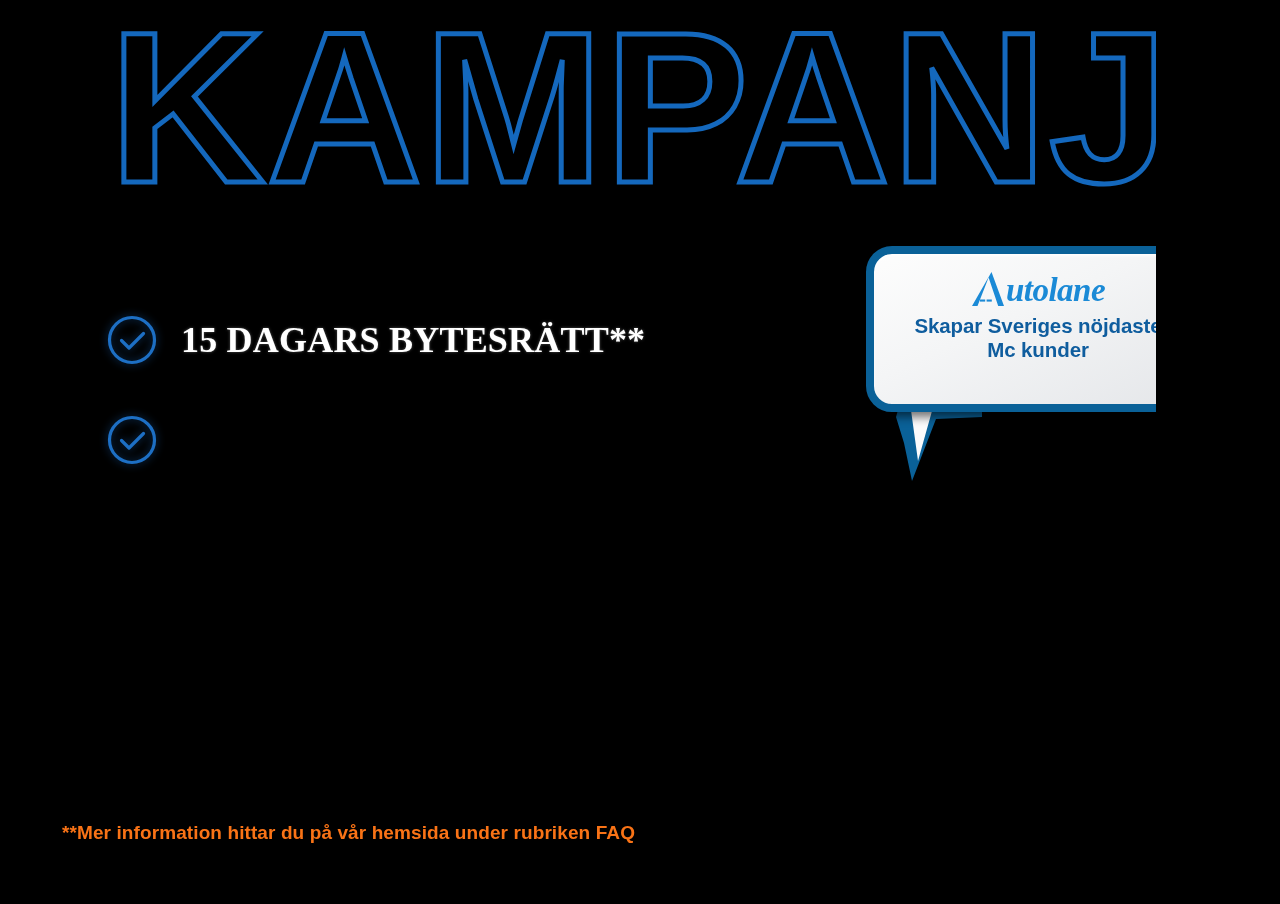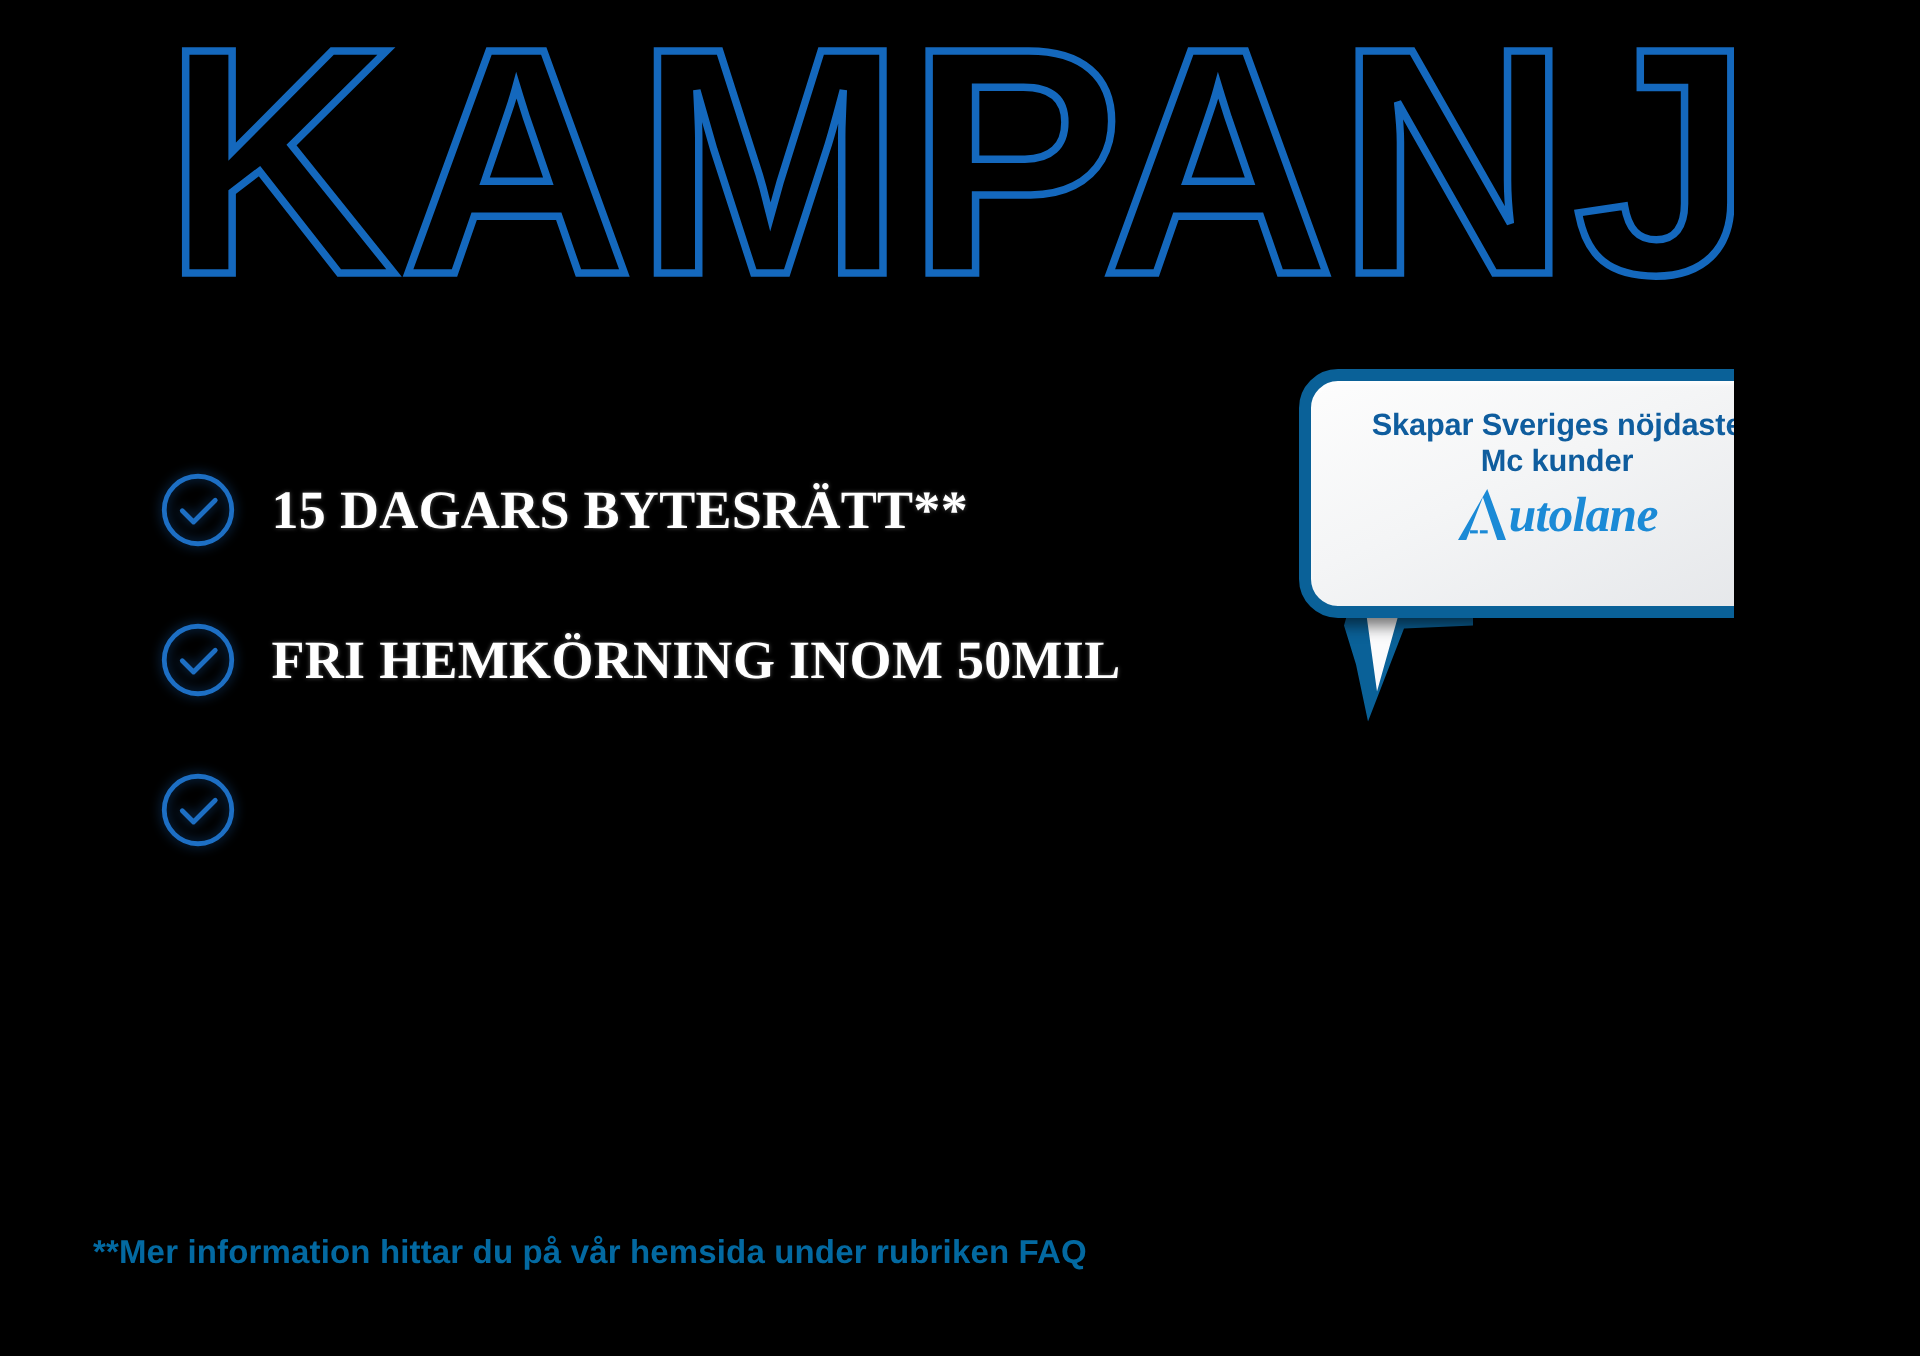--- a/index.html
+++ b/index.html
@@ -104,22 +104,22 @@
     position:absolute;
     left:0; top:596px;
     width:1280px;
     height:220px;
   }
 
   
   #footnote {
     position:absolute;
     left:62px; top:822px;
-    color:#0369a1;
-    font-size:22px;
+    color:#f97316;
+    font-size:19px;
     font-weight:bold;
     letter-spacing:.1px;
   }
   #tagline {
     position:absolute;
     left:0; top:858px;
     width:1280px;
     text-align:center;
     color:#ffffff;
     font-size:30px;
@@ -142,54 +142,47 @@
   <div id="bullets">
 
     <div class="bullet-row">
       <svg class="bullet-icon" viewBox="0 0 54 54">
         <circle cx="27" cy="27" r="22.5" fill="none" stroke="#1d6fc4" stroke-width="3.2"></circle>
         <path d="M16.5 27.5 L24 35 L38.5 20.5" fill="none" stroke="#1d6fc4" stroke-width="3.2" stroke-linecap="round" stroke-linejoin="round"></path>
       </svg>
       <span class="bullet-text">15 DAGARS BYTESRÄTT**</span>
     </div>
 
-    <div class="bullet-row">
-      <svg class="bullet-icon" viewBox="0 0 54 54">
-        <circle cx="27" cy="27" r="22.5" fill="none" stroke="#1d6fc4" stroke-width="3.2"></circle>
-        <path d="M16.5 27.5 L24 35 L38.5 20.5" fill="none" stroke="#1d6fc4" stroke-width="3.2" stroke-linecap="round" stroke-linejoin="round"></path>
-      </svg>
-      <span class="bullet-text">FRI HEMKÖRNING INOM 50MIL</span>
-    </div>
 
     <div class="bullet-row">
       <svg class="bullet-icon" viewBox="0 0 54 54">
         <circle cx="27" cy="27" r="22.5" fill="none" stroke="#1d6fc4" stroke-width="3.2"></circle>
         <path d="M16.5 27.5 L24 35 L38.5 20.5" fill="none" stroke="#1d6fc4" stroke-width="3.2" stroke-linecap="round" stroke-linejoin="round"></path>
       </svg>
     </div>
 
   </div>
 
   <svg id="bubble-tail" viewBox="0 0 90 80">
     <path d="M4 0 L86 0 L86 14 L40 16 L16 78 L8 40 L0 14 Z" fill="#0a6198"></path>
     <path d="M14 0 L74 0 L36 8 L22 58 Z" fill="#fbfbfc"></path>
   </svg>
 
   <div id="bubble">
-    <div id="bubble-tagline">
-      <div>Skapar Sveriges nöjdaste</div>
-      <div>Mc kunder</div>
-    </div>
     <div id="logo-row">
       <svg id="logo-a" width="34" height="38" viewBox="0 0 34 38">
         <path d="M20.5 2 L33 36 L27.2 36 L17.6 7.5 L6.5 36 L1 36 Z" fill="#1b8ad6"></path>
         <rect x="9" y="29.5" width="5.2" height="2.1" fill="#1b8ad6"></rect>
         <rect x="15.6" y="29.5" width="5.2" height="2.1" fill="#1b8ad6"></rect>
       </svg>
       <span id="logo-word">utolane</span>
+    </div>
+    <div id="bubble-tagline">
+      <div>Skapar Sveriges nöjdaste</div>
+      <div>Mc kunder</div>
     </div>
   </div>
 
   <div id="badges">
 
     
     
 
     
     

